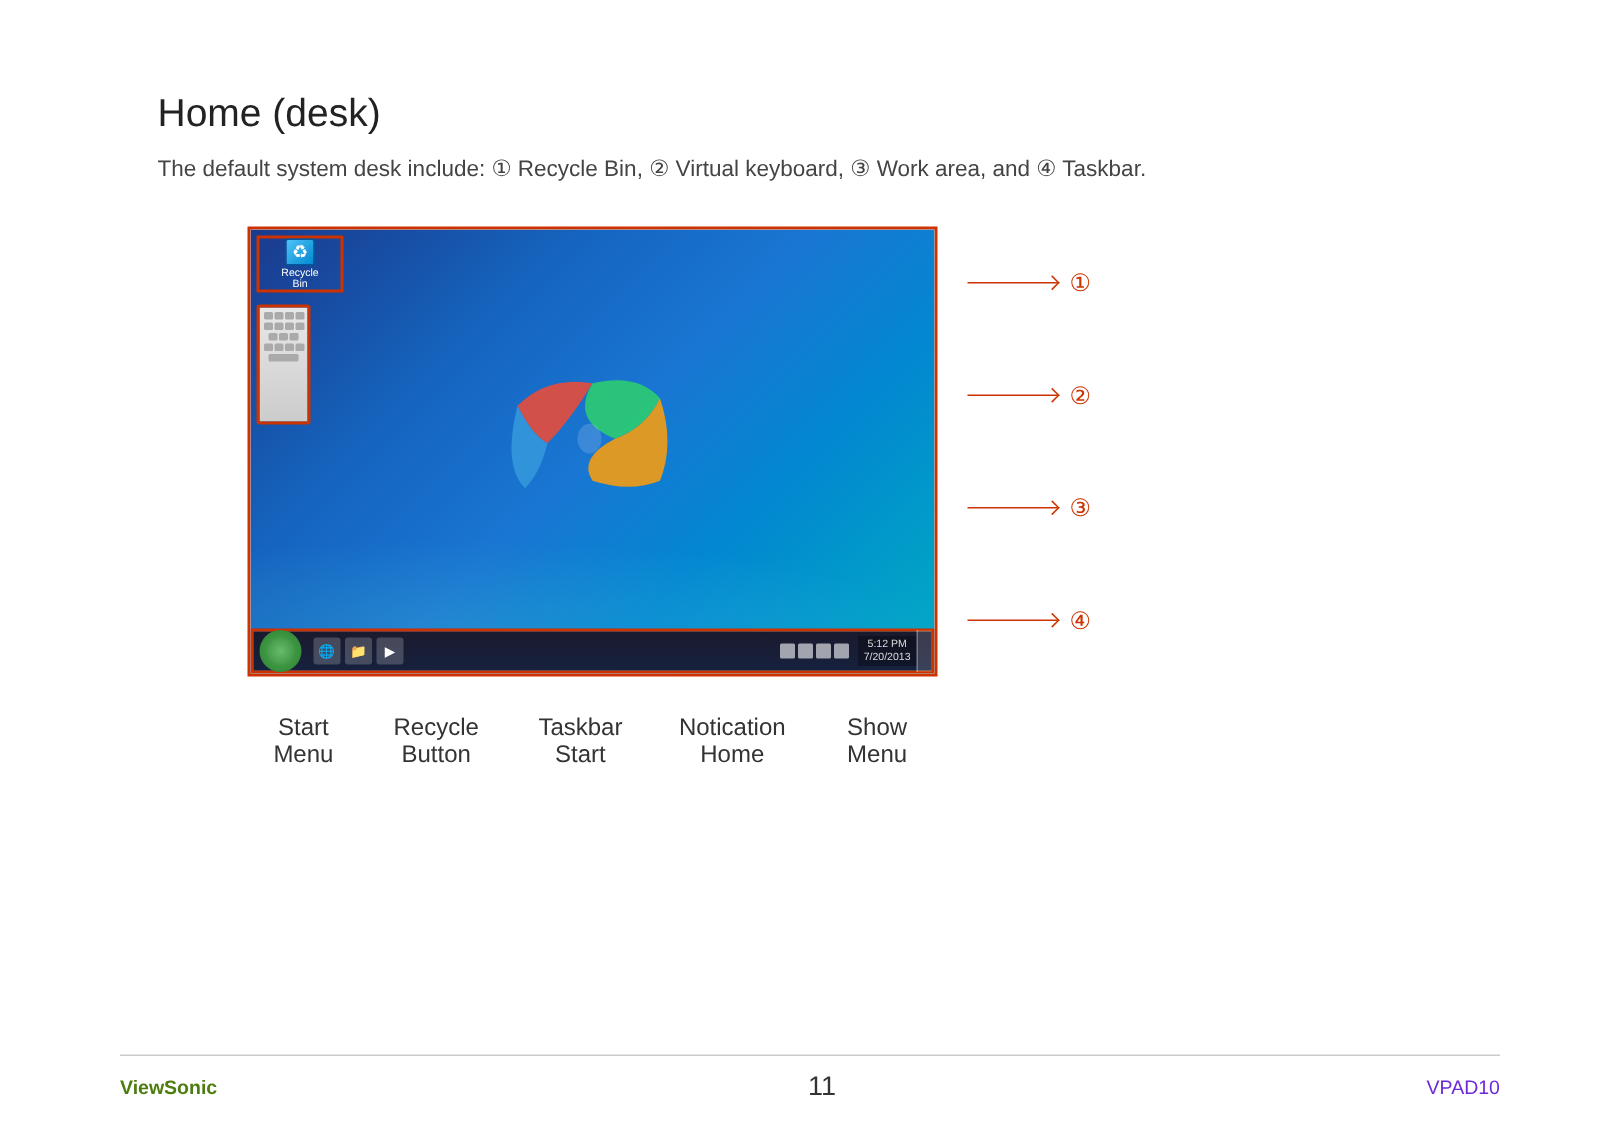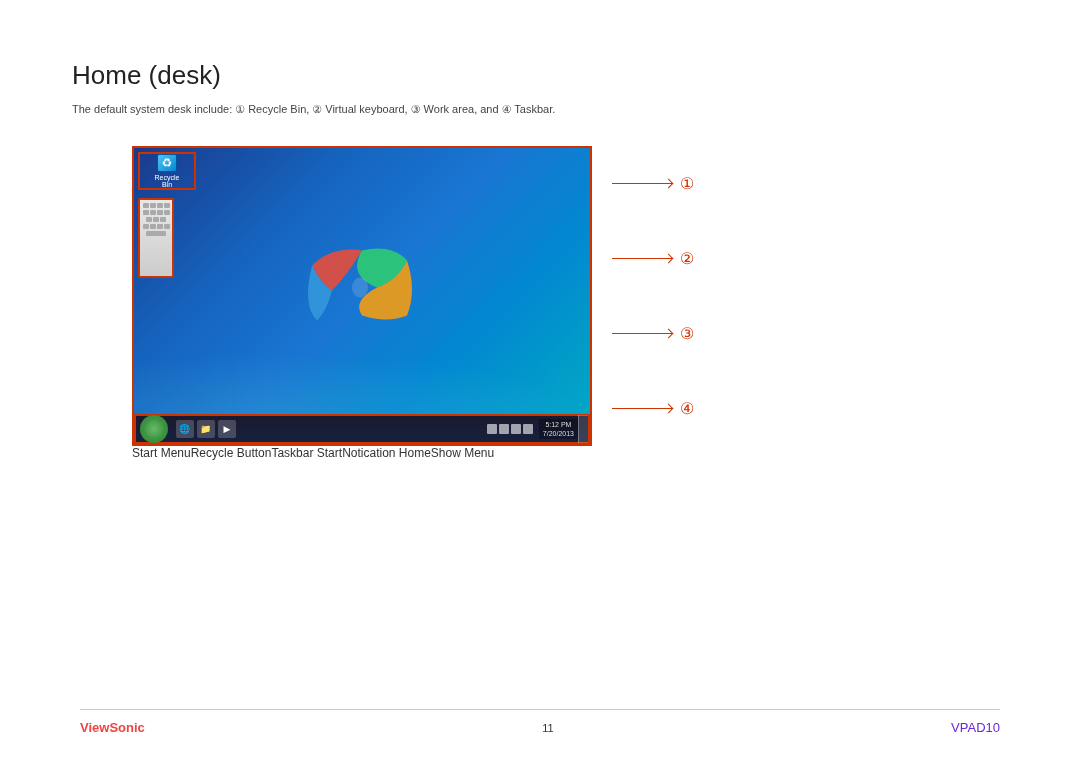--- a/index.html
+++ b/index.html
@@ -8,32 +8,32 @@
       height: 765px;
       background: #ffffff;
       font-family: Arial, sans-serif;
       font-size: 14px;
       color: #333;
       position: relative;
       overflow: hidden;
     }
 
     .page-content {
-      padding: 60px 80px 40px 72px;
+      padding: 60px 80px 40px 105px;
     }
 
     .page-title {
       font-size: 26px;
       font-weight: normal;
       color: #222;
       margin-bottom: 12px;
     }
 
     .page-description {
-      font-size: 11px;
+      font-size: 15px;
       color: #444;
       margin-bottom: 30px;
     }
 
     .diagram-container {
       display: flex;
       align-items: flex-start;
       position: relative;
       margin-left: 60px;
     }
@@ -262,25 +262,25 @@
 
     .annotation-number {
       font-size: 16px;
       color: #cc3300;
       font-family: serif;
     }
 
     
     .labels-row {
       display: flex;
-      margin-top: 0;
+      margin-top: 26px;
       margin-left: 0;
       width: 460px;
       justify-content: flex-start;
-      font-size: 12px;
+      font-size: 16px;
       color: #333;
     }
 
     .label-item {
       text-align: center;
     }
 
     
     .labels-container {
       position: relative;
@@ -295,25 +295,25 @@
       display: flex;
       justify-content: space-between;
       align-items: center;
       border-top: 1px solid #ccc;
       padding-top: 10px;
     }
 
     .footer-brand {
       font-size: 13px;
       font-weight: bold;
-      color: #ef4444;
+      color: #4d7c0f;
     }
 
     .footer-page {
-      font-size: 11px;
+      font-size: 18px;
       color: #333;
     }
 
     .footer-model {
       font-size: 13px;
       color: #6d28d9;
     }
 
     
     .desktop-wave {

